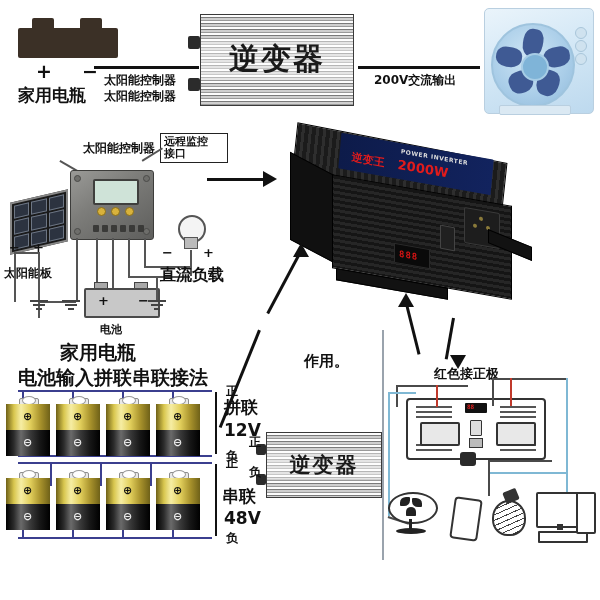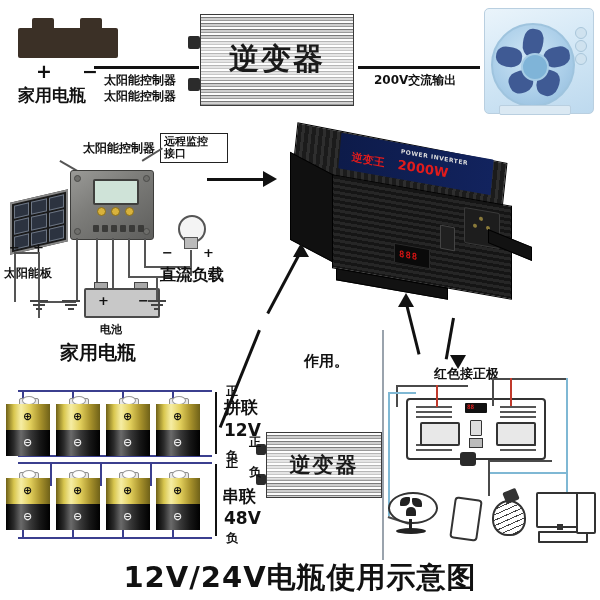--- a/index.html
+++ b/index.html
@@ -296,20 +296,21 @@
   <div class="abs" style="left:300px;top:250px;width:3px;height:72px;background:#111;transform:rotate(28deg);transform-origin:top center;"></div>
   <div class="arrow-tri" style="left:293px;top:243px;border-left:8px solid transparent;border-right:8px solid transparent;border-bottom:14px solid #111;"></div>
   <div class="abs" style="left:404px;top:300px;width:3px;height:56px;background:#111;transform:rotate(-14deg);transform-origin:top center;"></div>
   <div class="arrow-tri" style="left:398px;top:293px;border-left:8px solid transparent;border-right:8px solid transparent;border-bottom:14px solid #111;"></div>
   <div class="abs" style="left:452px;top:318px;width:3px;height:42px;background:#111;transform:rotate(10deg);transform-origin:top center;"></div>
   <div class="arrow-tri" style="left:450px;top:355px;border-left:8px solid transparent;border-right:8px solid transparent;border-top:14px solid #111;"></div>
 
   <div class="lbl cn" style="left:304px;top:352px;font-size:15px;">作用。</div>
 
   <div class="lbl cn" style="left:60px;top:340px;font-size:19px;">家用电瓶</div>
+  <div class="lbl cn" style="left:18px;top:365px;font-size:19px;">电池输入拼联串联接法</div>
 
   <div class="blue-h" style="left:18px;top:390px;width:194px;"></div>
   <div class="blue-h" style="left:18px;top:455px;width:194px;"></div>
   <div class="blue-v" style="left:22px;top:390px;height:12px;"></div>
   <div class="blue-v" style="left:72px;top:390px;height:12px;"></div>
   <div class="blue-v" style="left:122px;top:390px;height:12px;"></div>
   <div class="blue-v" style="left:172px;top:390px;height:12px;"></div>
   <div class="blue-v" style="left:22px;top:444px;height:12px;"></div>
   <div class="blue-v" style="left:72px;top:444px;height:12px;"></div>
   <div class="blue-v" style="left:122px;top:444px;height:12px;"></div>
@@ -479,15 +480,14 @@
   <div class="dev" style="left:536px;top:492px;width:56px;height:48px;">
     <div class="abs dev-out" style="left:0;top:0;width:48px;height:32px;border-radius:2px;"></div>
     <div class="abs" style="left:21px;top:32px;width:6px;height:6px;background:#333;"></div>
     <div class="abs dev-out" style="left:2px;top:39px;width:46px;height:8px;border-radius:1px;"></div>
   </div>
 
   <div class="dev" style="left:576px;top:492px;width:20px;height:40px;">
     <div class="abs dev-out" style="left:0;top:0;width:16px;height:38px;border-radius:2px;"></div>
   </div>
 
-  <div class="title cn" style="left:0;right:0;text-align:center;top:558px;font-size:29px;">12V/24V电瓶使用示意图</div>
 
 </div>
 
 </body></html>

